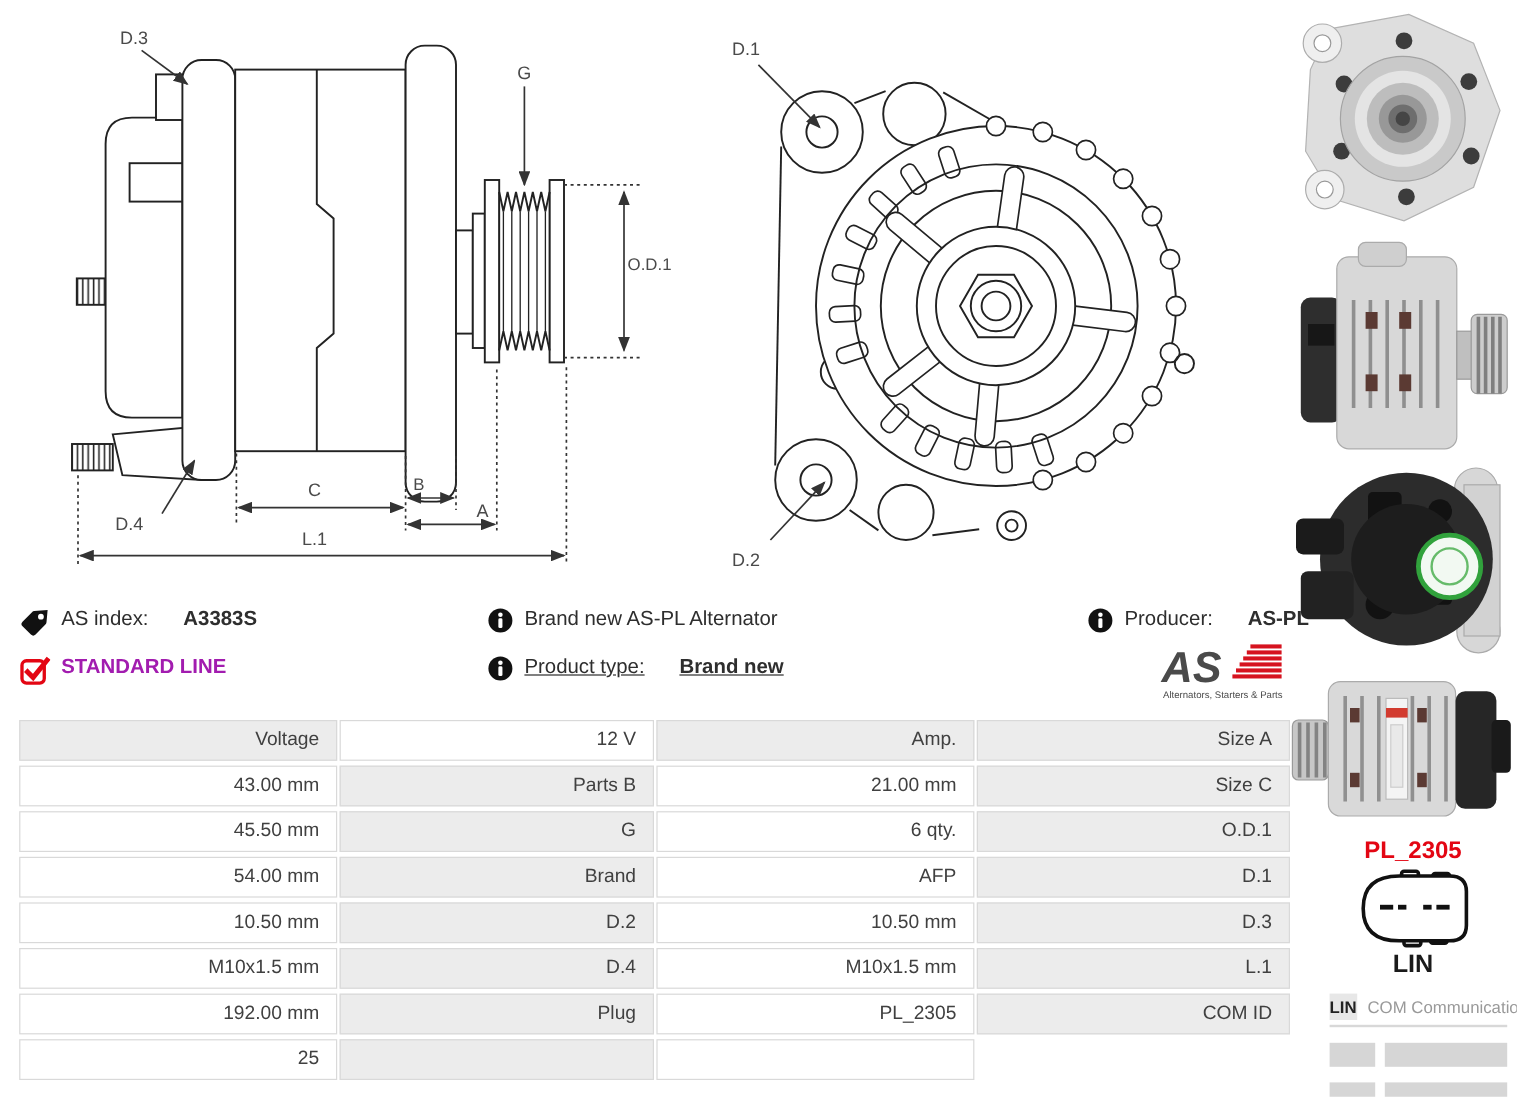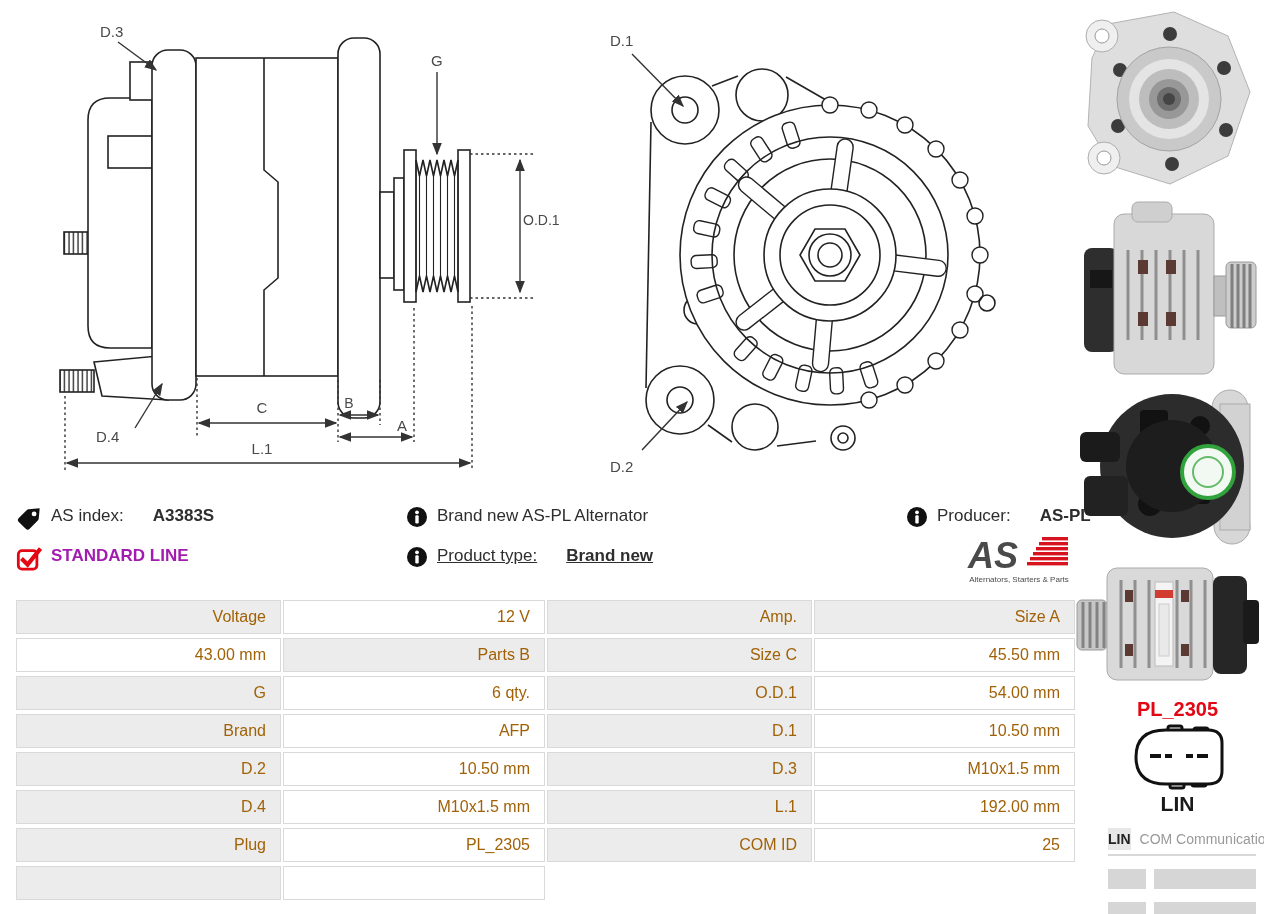--- a/index.html
+++ b/index.html
@@ -20,21 +20,21 @@
   .red-bold { color:#a21caf; font-weight:bold; }
 
   
   .spec-table {
     position:absolute; left:16px; top:600px; width:1059px;
     display:grid; grid-template-columns:265px 262px 265px 261px;
     column-gap:2px; row-gap:4px; grid-auto-rows:34px;
   }
   .cell {
     border:1px solid #d9d9d9; line-height:32px; font-size:16px;
-    text-align:right; padding-right:14px; color:#a16207; background:#fff;
+    text-align:right; padding-right:14px; color:#404040; background:#fff;
     overflow:hidden; white-space:nowrap;
   }
   .cell.label { background:#ececec; }
 
   
   .plug-code { position:absolute; left:1100px; top:698px; width:155px; text-align:center;
     font-size:20px; font-weight:bold; color:#e30613; }
   .lin-label { position:absolute; left:1100px; top:792px; width:155px; text-align:center;
     font-size:21px; font-weight:bold; color:#1a1a1a; }
   .comm-table { position:absolute; left:1108px; top:828px; width:148px; }
@@ -361,20 +361,21 @@
 </svg>
 
 <div class="spec-table">
   <div class="cell label">Voltage</div>
   <div class="cell">12 V</div>
   <div class="cell label">Amp.</div>
 
   <div class="cell label">Size A</div>
   <div class="cell">43.00 mm</div>
   <div class="cell label">Parts B</div>
+  <div class="cell">21.00 mm</div>
 
   <div class="cell label">Size C</div>
   <div class="cell">45.50 mm</div>
   <div class="cell label">G</div>
   <div class="cell">6 qty.</div>
 
   <div class="cell label">O.D.1</div>
   <div class="cell">54.00 mm</div>
   <div class="cell label">Brand</div>
   <div class="cell">AFP</div>

